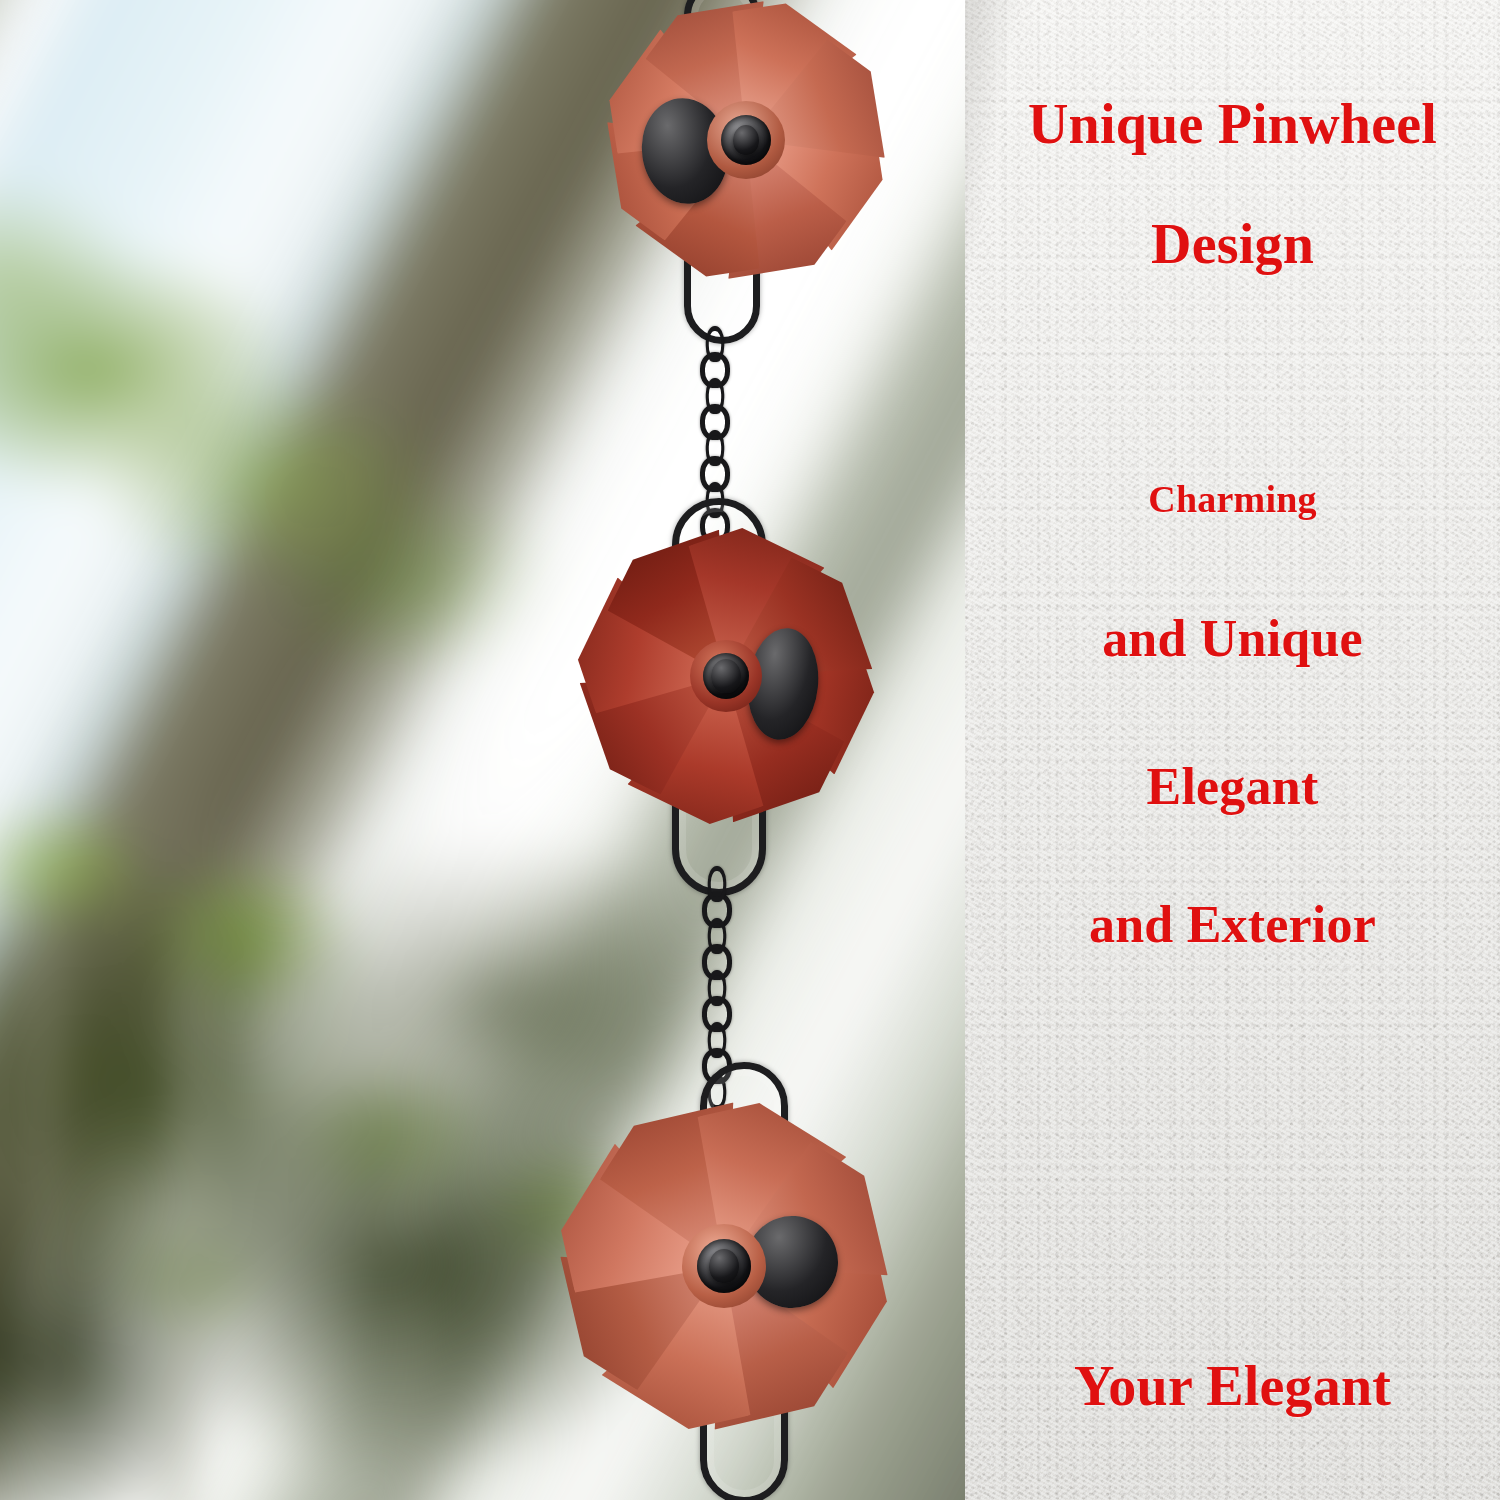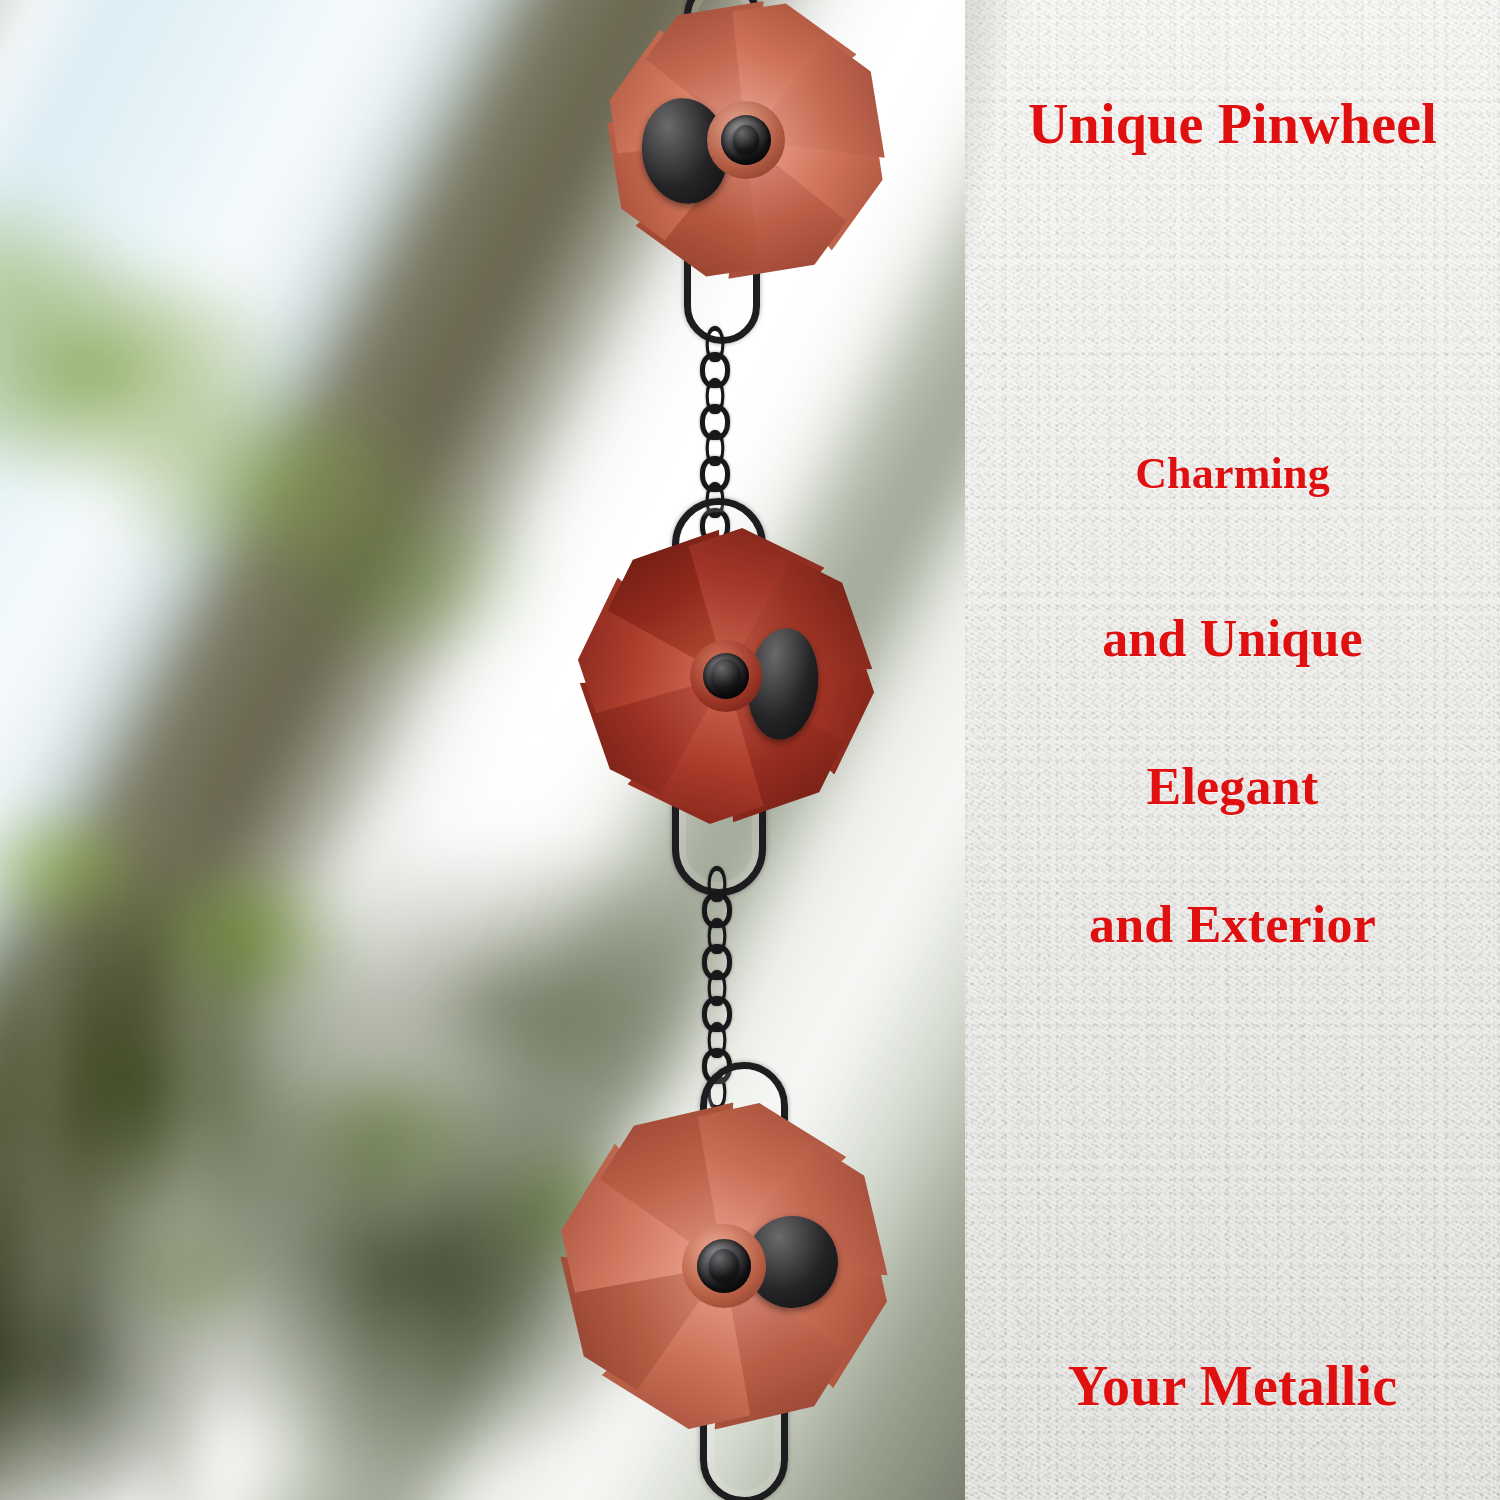--- a/index.html
+++ b/index.html
@@ -147,21 +147,21 @@
                linear-gradient(to bottom, rgba(255,255,255,.30), rgba(0,0,0,.05));}
 
   .copy{position:absolute;left:0;top:0;width:535px;height:1500px;
         color:#e01010;font-weight:bold;text-align:center;}
   .line{position:absolute;width:100%;line-height:1.02;
         font-family:"Liberation Serif",serif;letter-spacing:.2px;
         text-shadow:0 1px 1px rgba(255,255,255,.55);}
 
   .l0{top:96px;font-size:56px;}
   .l1{top:216px;font-size:56px;}
-  .l2{top:452px;font-size:44px;}
+  .l2{top:480px;font-size:38px;}
   .l3{top:612px;font-size:52px;}
   .l4{top:760px;font-size:52px;}
   .l5{top:898px;font-size:52px;}
   .l6{top:1232px;font-size:56px;}
   .l7{top:1358px;font-size:56px;}
 </style>
 </head>
 <body>
 
 <div id="page">
@@ -331,21 +331,22 @@
     </div>
   </div>
 
   <div class="panel">
     <div class="stucco"></div>
     <div class="stucco2"></div>
     <div class="panel-shade"></div>
 
     <div class="copy">
       <div class="line l0">Unique Pinwheel</div>
+      <div class="line l1">Design</div>
       <div class="line l2">Charming</div>
       <div class="line l3">and Unique</div>
       <div class="line l4">Elegant</div>
       <div class="line l5">and Exterior</div>
-      <div class="line l7">Your Metallic</div>
+      <div class="line l7">Your Elegant</div>
     </div>
   </div>
 
 </div>
 
 </body></html>

